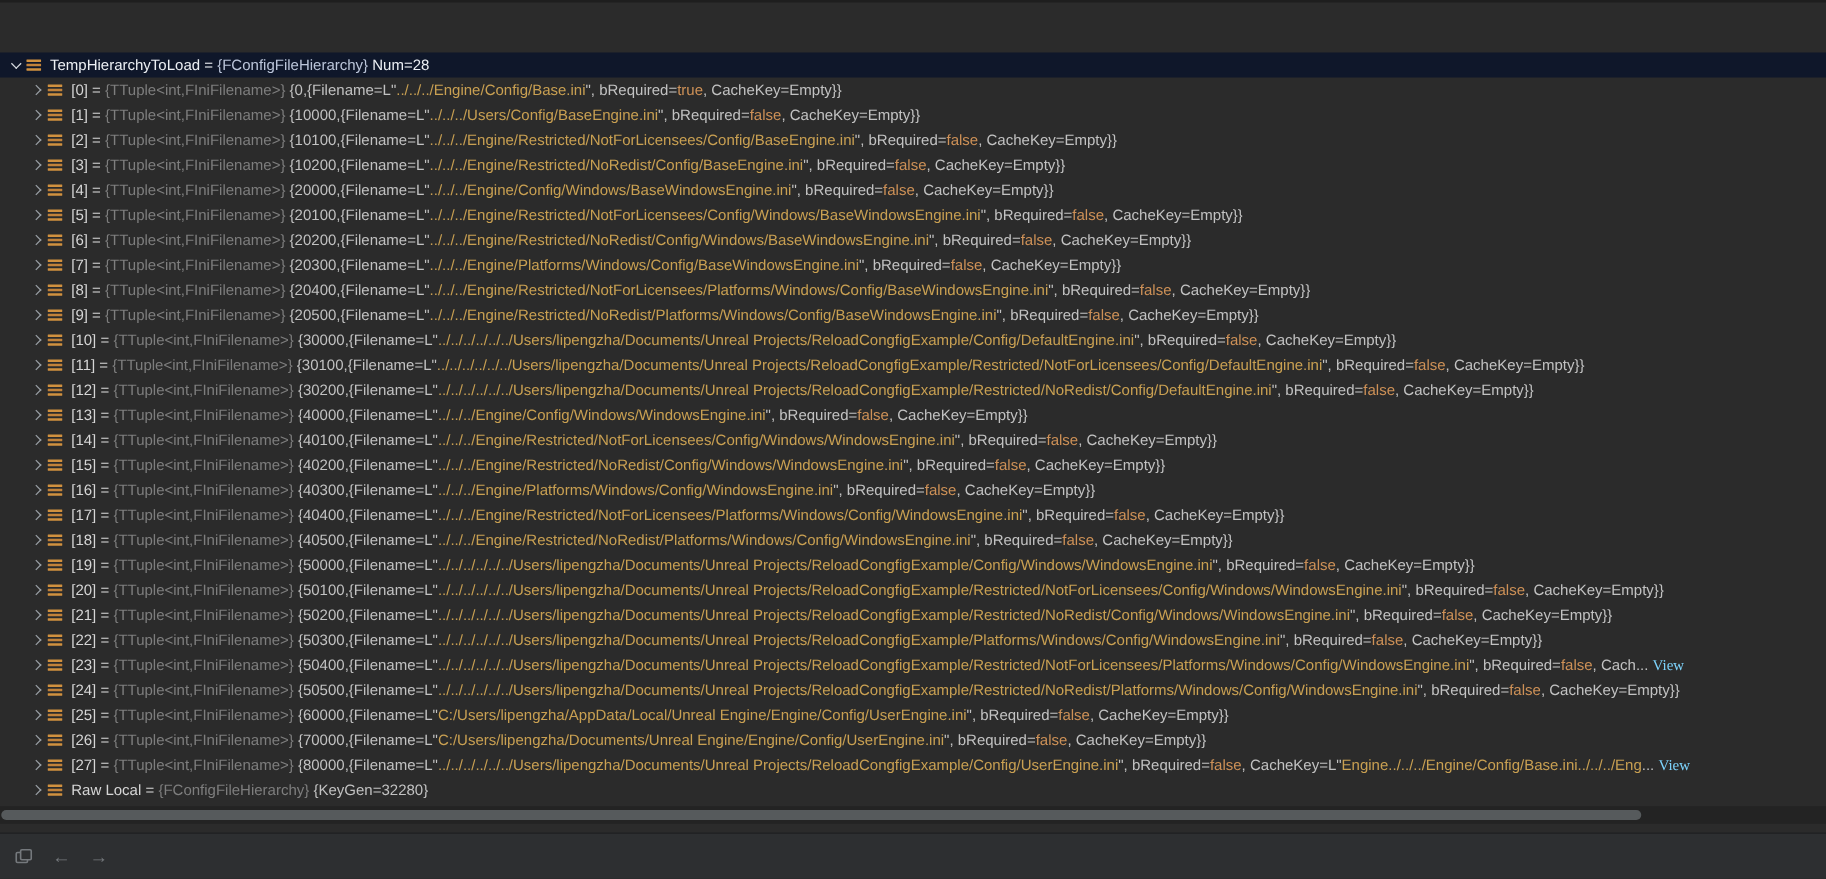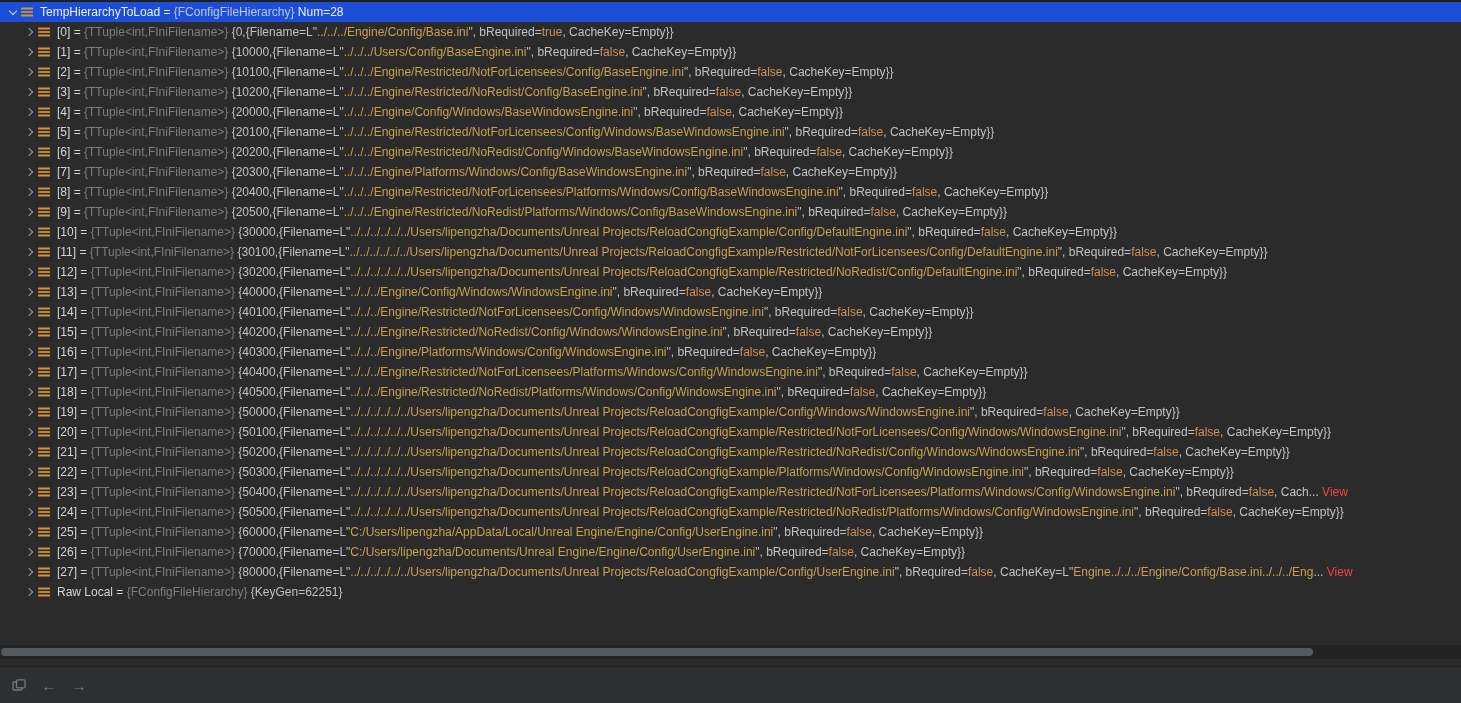--- a/index.html
+++ b/index.html
@@ -5,42 +5,42 @@
   html,body{margin:0;padding:0;}
   body{
     width:1461px;height:703px;overflow:hidden;position:relative;
     background:#2b2b2b;
     font-family:"Liberation Sans",sans-serif;
     font-size:12px;
   }
   .top-edge{height:2px;background:#1e1e1e;}
   .tree{position:absolute;top:2px;left:0;right:0;bottom:60px;overflow:hidden;}
   .header-row{
-    height:20px;background:#1d4ed8;display:flex;align-items:center;
-    white-space:pre;padding-left:4px;
+    height:20px;background:#0f172a;display:flex;align-items:center;
+    white-space:pre;padding-left:4px;margin-top:40px;
   }
   .row{
     height:20px;display:flex;align-items:center;white-space:pre;padding-left:21px;
   }
   .chev{width:17px;height:100%;display:inline-flex;align-items:center;justify-content:center;flex:none;cursor:pointer;}
   .chev::before{
     content:"";width:5px;height:5px;display:block;
     border-right:1.6px solid #9aa0a6;border-bottom:1.6px solid #9aa0a6;
     transform:rotate(-45deg);margin-left:-2px;
   }
   .chev.down::before{transform:rotate(45deg);border-color:#d6dae0;margin-left:0;margin-top:-2px;}
   .var-icon{width:19px;flex:none;display:inline-flex;align-items:center;}
   .txt{display:inline-block;white-space:pre;overflow:hidden;}
   .nm{color:#d6d6d6;}
   .eq{color:#d6d6d6;}
   .ty{color:#7e7e7e;}
   .seg-p{color:#c2c2c2;}
   .seg-s{color:#c9a052;}
   .seg-k{color:#ce9157;}
-  .seg-l{color:#ef4444;cursor:pointer;}
+  .seg-l{color:#7dd3fc;cursor:pointer;font-family:Liberation Serif, serif;}
   .header-row .nm,.header-row .eq,.header-row .num{color:#edf0f4;}
   .header-row .ty{color:#bcc6da;}
   .hscroll{position:absolute;left:0;right:0;bottom:44px;height:14px;background:#232323;}
   .hthumb{position:absolute;left:1px;top:3px;width:1312px;height:8px;background:#565a5c;border-radius:4px;cursor:pointer;}
   .footer{
     position:absolute;left:0;right:0;bottom:0;height:36px;
     background:#2d2f31;border-top:1px solid #1e1f20;
     display:flex;align-items:center;padding-left:6px;gap:4px;
   }
   .fbtn{
@@ -379,21 +379,21 @@
     </div>
         <div class="row">
       <span class="chev"></span>
       <span class="var-icon">
         <svg width="12" height="12" viewBox="0 0 12 12">
           <rect x="0" y="1.5" width="12" height="2" rx="0.5" fill="#d1913f"></rect>
           <rect x="0" y="5" width="12" height="2" rx="0.5" fill="#c2823a"></rect>
           <rect x="0" y="8.5" width="12" height="2" rx="0.5" fill="#d1913f"></rect>
         </svg>
       </span>
-      <span class="txt"><span class="nm">Raw Local</span><span class="eq"> = </span><span class="ty">{FConfigFileHierarchy} </span><span class="val"><span class="seg-p">{KeyGen=62251}</span></span></span>
+      <span class="txt"><span class="nm">Raw Local</span><span class="eq"> = </span><span class="ty">{FConfigFileHierarchy} </span><span class="val"><span class="seg-p">{KeyGen=32280}</span></span></span>
     </div>
       </div>
   </div>
 
   <div class="hscroll">
     <div class="hthumb"></div>
   </div>
 
   <div class="footer">
     <span class="fbtn">

